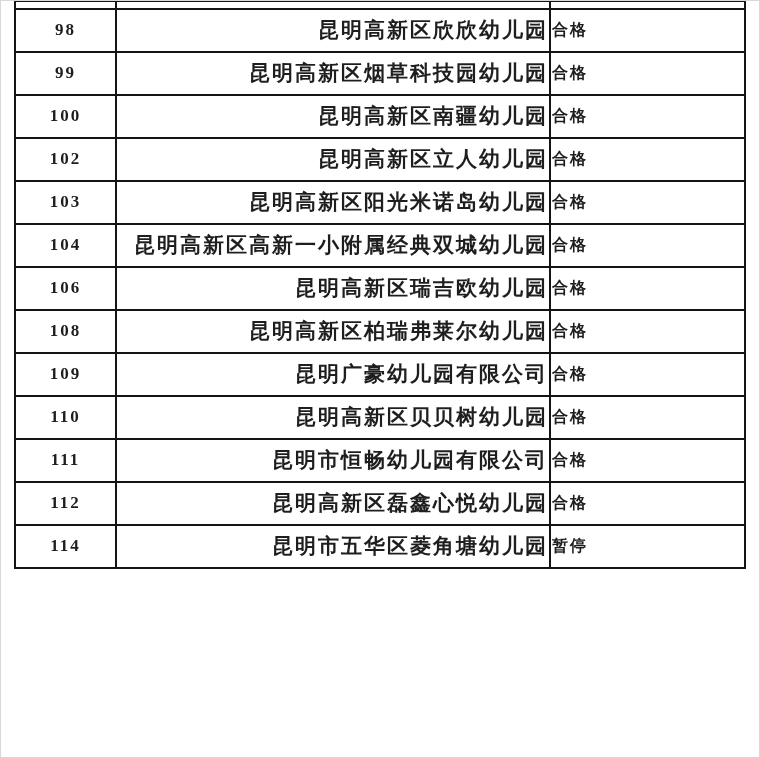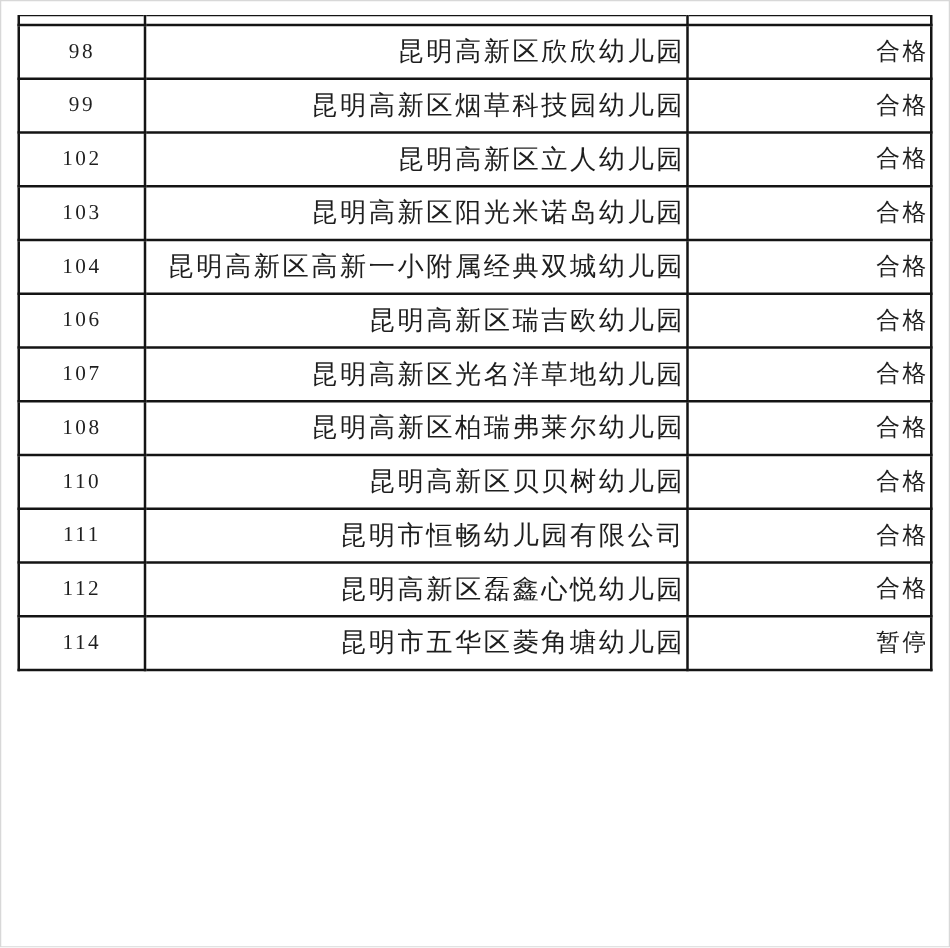--- a/index.html
+++ b/index.html
@@ -13,24 +13,25 @@
     height: 758px;
     box-sizing: border-box;
     background: #ffffff;
     border: 1px solid #d8d8d8;
     overflow: hidden;
     font-family: "Liberation Serif", "DejaVu Serif", serif;
   }
   table.results {
     position: absolute;
     left: 13px;
-    top: 11px;
+    top: 0;
     width: 730px;
     border-collapse: collapse;
     table-layout: fixed;
+    font-weight: bold;
   }
   table.results td {
     border: 2px solid #141414;
     color: #1e1e1e;
     vertical-align: middle;
     overflow: hidden;
     white-space: nowrap;
     background: #ffffff;
   }
   col.c-no     { width: 101px; }
@@ -46,22 +47,22 @@
     font-size: 17px;
     letter-spacing: 2px;
   }
   td.cell-name {
     text-align: right;
     padding-left: 11px;
     font-size: 21px;
     letter-spacing: 2px;
   }
   td.cell-status {
-    text-align: right;
-    font-size: 19px;
+    text-align: left;
+    font-size: 16px;
     letter-spacing: 2px;
   }
 </style>
 </head>
 <body>
 
 <div class="page">
   <table class="results">
     <colgroup>
       <col class="c-no">
@@ -80,20 +81,25 @@
     <td class="cell-name">昆明高新区欣欣幼儿园</td>
     <td class="cell-status">合格</td>
   </tr>
 
   <tr class="data-row">
     <td class="cell-no">99</td>
     <td class="cell-name">昆明高新区烟草科技园幼儿园</td>
     <td class="cell-status">合格</td>
   </tr>
 
+  <tr class="data-row">
+    <td class="cell-no">100</td>
+    <td class="cell-name">昆明高新区南疆幼儿园</td>
+    <td class="cell-status">合格</td>
+  </tr>
 
 
   <tr class="data-row">
     <td class="cell-no">102</td>
     <td class="cell-name">昆明高新区立人幼儿园</td>
     <td class="cell-status">合格</td>
   </tr>
 
   <tr class="data-row">
     <td class="cell-no">103</td>
@@ -107,32 +113,32 @@
     <td class="cell-status">合格</td>
   </tr>
 
 
   <tr class="data-row">
     <td class="cell-no">106</td>
     <td class="cell-name">昆明高新区瑞吉欧幼儿园</td>
     <td class="cell-status">合格</td>
   </tr>
 
-  <tr class="data-row">
-    <td class="cell-no">107</td>
-    <td class="cell-name">昆明高新区光名洋草地幼儿园</td>
-    <td class="cell-status">合格</td>
-  </tr>
 
   <tr class="data-row">
     <td class="cell-no">108</td>
     <td class="cell-name">昆明高新区柏瑞弗莱尔幼儿园</td>
     <td class="cell-status">合格</td>
   </tr>
 
+  <tr class="data-row">
+    <td class="cell-no">109</td>
+    <td class="cell-name">昆明广豪幼儿园有限公司</td>
+    <td class="cell-status">合格</td>
+  </tr>
 
   <tr class="data-row">
     <td class="cell-no">110</td>
     <td class="cell-name">昆明高新区贝贝树幼儿园</td>
     <td class="cell-status">合格</td>
   </tr>
 
   <tr class="data-row">
     <td class="cell-no">111</td>
     <td class="cell-name">昆明市恒畅幼儿园有限公司</td>

